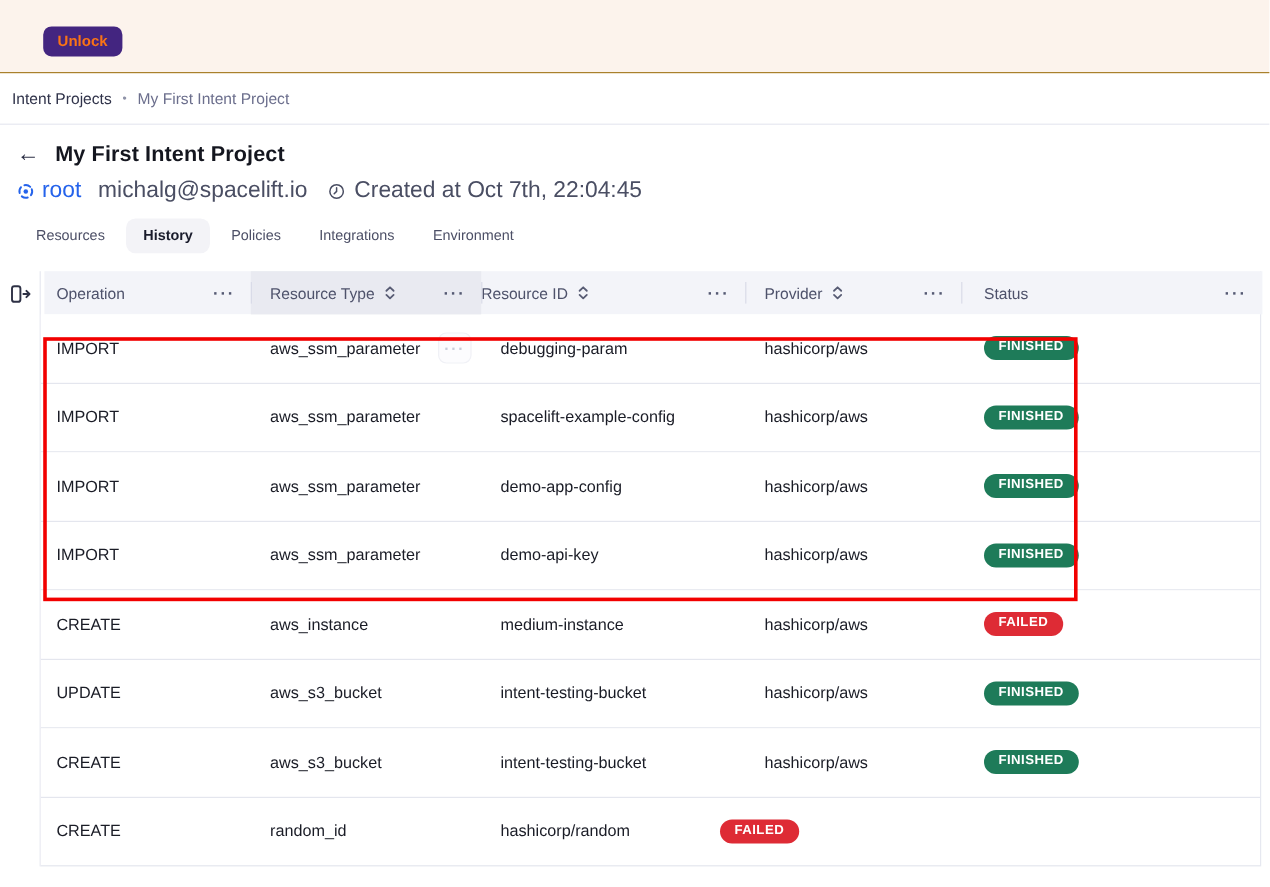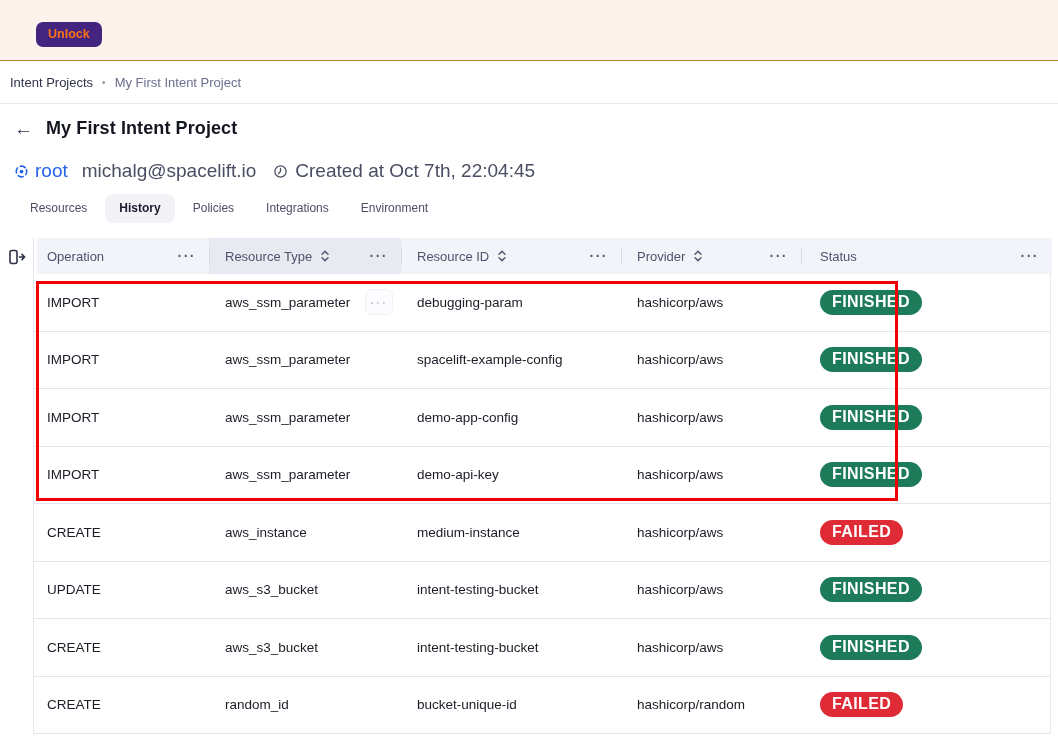--- a/index.html
+++ b/index.html
@@ -48,21 +48,21 @@
   .crumb-sep { color: #8f93a8; font-size: 10px; }
   .crumb-current { color: #6c6f8d; cursor: pointer; }
 
   
   .page-head { padding: 14px 14px 0 14px; }
   .title-row { display: flex; align-items: center; gap: 13px; }
   .back-arrow { font-size: 19px; color: #2c2f45; cursor: pointer; line-height: 1; }
   .page-title { font-size: 18px; font-weight: 700; color: #14161f; letter-spacing: .1px; }
   .meta-row { display: flex; align-items: flex-end; margin-top: 9px; font-size: 19px; color: #4a4e63; }
   .space-link { display: flex; align-items: center; gap: 6px; color: #2563EB; cursor: pointer; }
-  .meta-user { margin-left: 14px; margin-top: 12px; }
+  .meta-user { margin-left: 14px; }
   .meta-created { display: flex; align-items: center; gap: 7px; margin-left: 17px; }
 
   
   .tabs { display: flex; gap: 4px; margin-top: 12px; padding-left: 2px; font-size: 12px; }
   .tab { padding: 7px 14px 8px; color: #4c4f66; border-radius: 8px; cursor: pointer; }
   .tab.active { background: #F3F3F7; color: #191b2b; font-weight: 700; }
 
   
   .table-wrap { margin-top: 15px; position: relative; }
   .rail-icon {
@@ -88,21 +88,21 @@
     font-size: 13px; color: #4e526b; font-weight: 500;
     position: relative;
   }
   .th.highlight { background: #E9EAF1; }
   .th:not(:first-child)::before {
     content: ""; position: absolute; left: 0; top: 9px; bottom: 9px;
     width: 1px; background: #D9DBE8;
   }
   .th-op     { width: 172px; padding-left: 10px; }
   .th-rtype  { width: 192px; padding-left: 16px; }
-  .th-rid    { width: 220px; padding-left: 16px; }
+  .th-rid    { width: 220px; }
   .th-prov   { width: 180px; padding-left: 16px; }
   .th-status { flex: 1; padding-left: 19px; }
   .sort-icon { margin-left: 7px; display: inline-flex; cursor: pointer; }
   .col-menu {
     margin-left: auto; margin-right: 13px;
     color: #555a73; font-size: 14px; font-weight: 700;
     letter-spacing: 1.5px; cursor: pointer; line-height: 1;
   }
 
   .tr {
@@ -125,21 +125,21 @@
     border: 1px solid #F0F1F6; border-radius: 7px;
     background: #FCFCFE; color: #C9CCD9;
     font-size: 13px; font-weight: 700; letter-spacing: 1.5px;
     display: flex; align-items: center; justify-content: center;
     cursor: pointer; line-height: 1;
   }
 
   .badge {
     padding: 4px 12px 5px;
     border-radius: 999px;
-    font-size: 16px; font-weight: 700; letter-spacing: .4px;
+    font-size: 11px; font-weight: 700; letter-spacing: .4px;
     color: #ffffff; line-height: 1;
   }
   .badge[data-status="success"] { background: #1E7B59; }
   .badge[data-status="failure"] { background: #DE2B35; }
 
   
   .annotation-rect {
     position: absolute;
     left: 36px; top: 281px;
     width: 862px; height: 220px;
@@ -319,21 +319,20 @@
       <div class="td td-rid">intent-testing-bucket</div>
       <div class="td td-prov">hashicorp/aws</div>
       <div class="td td-status">
         <span class="badge" data-status="success">FINISHED</span>
       </div>
     </div>
 
     <div class="tr">
       <div class="td td-op">CREATE</div>
       <div class="td td-rtype">random_id</div>
-      <div class="td td-rid">bucket-unique-id</div>
       <div class="td td-prov">hashicorp/random</div>
       <div class="td td-status">
         <span class="badge" data-status="failure">FAILED</span>
       </div>
     </div>
   </div>
 </div>
 
 <div class="annotation-rect"></div>
 

